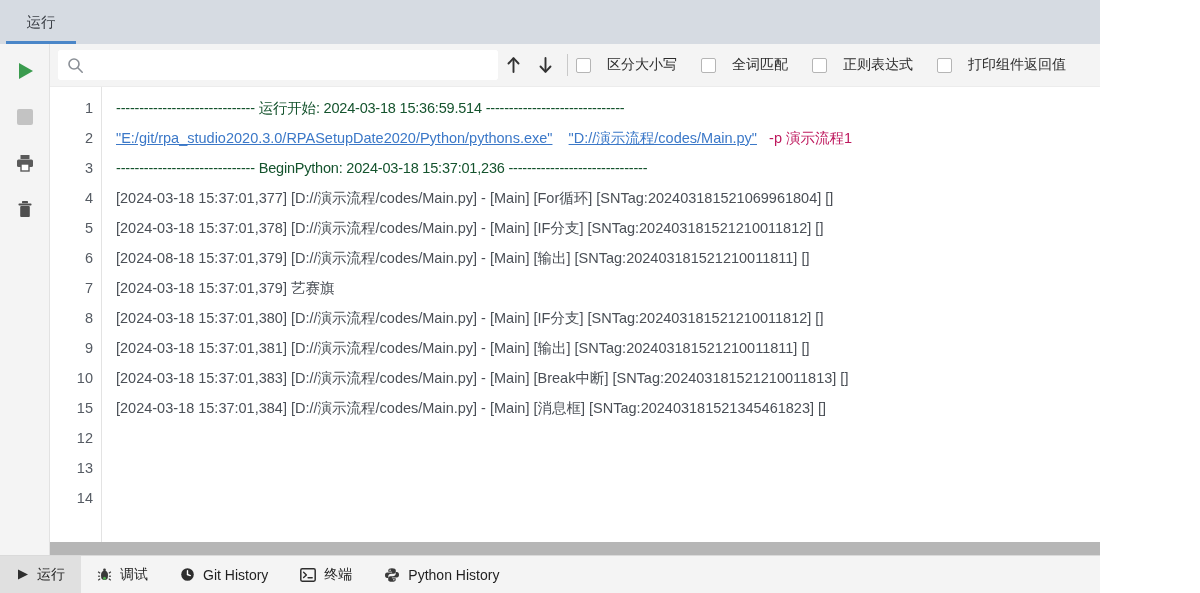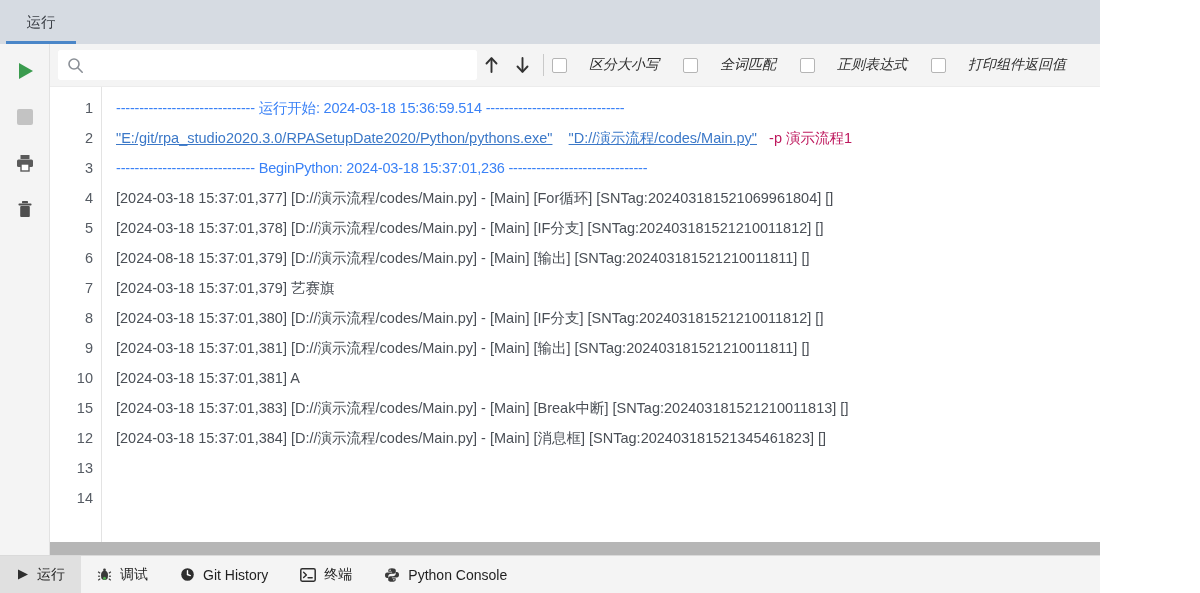--- a/index.html
+++ b/index.html
@@ -118,24 +118,23 @@
   }
   .tb-sep {
     width: 1px;
     height: 22px;
     background: #c9c9c9;
     margin: 0 8px 0 6px;
   }
   .cb-group {
     display: flex;
     align-items: center;
-    gap: 22px;
+    gap: 16px;
     margin-right: 24px;
     cursor: pointer;
-    font-style: italic;
   }
   .cbox {
     width: 15px; height: 15px;
     border: 1px solid #b5b5b5;
     background: #fff;
     border-radius: 2px;
     flex: 0 0 15px;
   }
   .cb-label {
     font-size: 14px;
@@ -183,21 +182,21 @@
     white-space: nowrap;
   }
   .lines .line {
     height: 30px;
     line-height: 30px;
     font-size: 14.5px;
     color: #4a4f56;
     white-space: nowrap;
     font-family: "Liberation Sans", sans-serif;
   }
-  .lines .line.sep { color: #3b82f6; letter-spacing: -0.2px; }
+  .lines .line.sep { color: #14532d; letter-spacing: -0.2px; }
   .lines .line a.link {
     color: #3b78c8;
     text-decoration: underline;
   }
   .lines .line .plain { color: #be185d; }
 
   .hscroll {
     height: 13px;
     flex: 0 0 13px;
     background: #b6b6b6;
@@ -362,21 +361,20 @@
               <span class="plain">-p  演示流程1</span>
             </div>
 
             <div class="line sep">------------------------------ BeginPython: 2024-03-18 15:37:01,236 ------------------------------</div>
             <div class="line">[2024-03-18 15:37:01,377] [D://演示流程/codes/Main.py] - [Main] [For循环] [SNTag:202403181521069961804] []</div>
             <div class="line">[2024-03-18 15:37:01,378] [D://演示流程/codes/Main.py] - [Main] [IF分支] [SNTag:202403181521210011812] []</div>
             <div class="line">[2024-08-18 15:37:01,379] [D://演示流程/codes/Main.py] - [Main] [输出] [SNTag:202403181521210011811] []</div>
             <div class="line">[2024-03-18 15:37:01,379] 艺赛旗</div>
             <div class="line">[2024-03-18 15:37:01,380] [D://演示流程/codes/Main.py] - [Main] [IF分支] [SNTag:202403181521210011812] []</div>
             <div class="line">[2024-03-18 15:37:01,381] [D://演示流程/codes/Main.py] - [Main] [输出] [SNTag:202403181521210011811] []</div>
-            <div class="line">[2024-03-18 15:37:01,381] A</div>
             <div class="line">[2024-03-18 15:37:01,383] [D://演示流程/codes/Main.py] - [Main] [Break中断] [SNTag:202403181521210011813] []</div>
             <div class="line">[2024-03-18 15:37:01,384] [D://演示流程/codes/Main.py] - [Main] [消息框] [SNTag:202403181521345461823] []</div>
           </div>
 
         </div>
 
         <div class="hscroll"></div>
       </div>
 
     </div>
@@ -432,18 +430,18 @@
       <span>终端</span>
     </div>
 
     <div class="btab">
       <span class="bico">
         <svg width="16" height="16" viewBox="0 0 16 16">
           <path d="M7.9 1.2c-2.2 0-3.6.7-3.6 2.1v1.5h3.8v.7H3.2c-1.4 0-2.2 1-2.2 2.8s.8 2.8 2.2 2.8h1.1V9.2c0-1.5 1.2-2.4 2.8-2.4h2.6c1.2 0 2.1-.8 2.1-2V3.3c0-1.3-1.2-2.1-3.9-2.1zM6.1 2.6c.4 0 .7.3.7.7s-.3.7-.7.7-.7-.3-.7-.7.3-.7.7-.7z" fill="#3a3a3a"></path>
           <path d="M8.1 14.8c2.2 0 3.6-.7 3.6-2.1v-1.5H7.9v-.7h4.9c1.4 0 2.2-1 2.2-2.8s-.8-2.8-2.2-2.8h-1.1v1.9c0 1.5-1.2 2.4-2.8 2.4H6.3c-1.2 0-2.1.8-2.1 2v1.5c0 1.3 1.2 2.1 3.9 2.1zm1.8-1.4c-.4 0-.7-.3-.7-.7s.3-.7.7-.7.7.3.7.7-.3.7-.7.7z" fill="#3a3a3a"></path>
         </svg>
       </span>
-      <span>Python Console</span>
+      <span>Python History</span>
     </div>
 
   </div>
 
 </div>
 
 </body></html>

